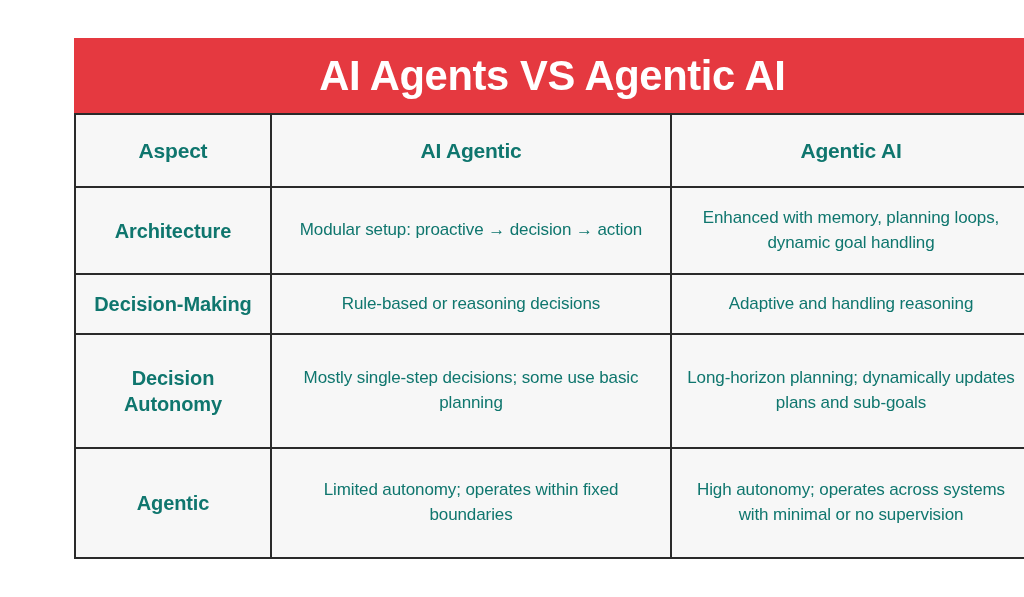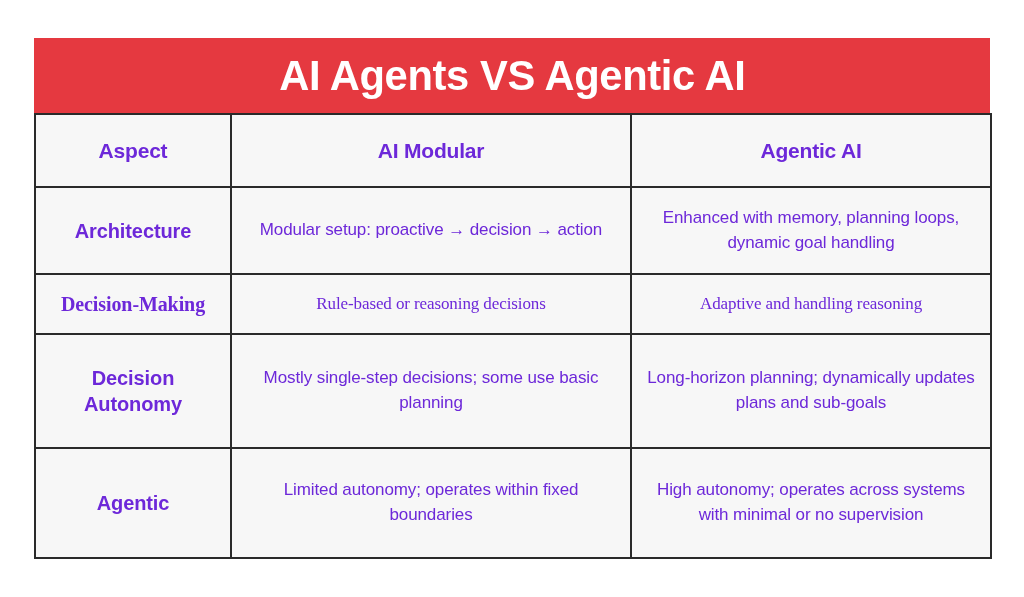--- a/index.html
+++ b/index.html
@@ -13,20 +13,21 @@
     height: 597px;
     font-family: "Liberation Sans", "DejaVu Sans", sans-serif;
     overflow: hidden;
   }
 
   .page {
     position: relative;
     width: 918px;
     height: 597px;
     background: #ffffff;
+    margin-left: 40px;
   }
 
   
   .title-banner {
     position: absolute;
     left: 34px;
     top: 38px;
     width: 956px;
     height: 75px;
     background: #e53940;
@@ -58,21 +59,21 @@
     background: #f7f7f7;
   }
   .cmp-table td,
   .cmp-table th {
     border: 2px solid #2a2a2a;
     background: #f7f7f7;
     text-align: center;
     vertical-align: middle;
     padding: 10px 14px;
     box-sizing: border-box;
-    color: #6d28d9;
+    color: #0f766e;
   }
 
   col.c-aspect  { width: 196px; }
   col.c-agents  { width: 400px; }
   col.c-agentic { width: 360px; }
 
   
   .hdr-cell {
     font-size: 21px;
     font-weight: bold;
@@ -90,21 +91,21 @@
 
   
   .detail-cell {
     font-size: 17px;
     font-weight: normal;
     line-height: 1.45;
     letter-spacing: -0.1px;
   }
 
   .row-arch      td { height: 87px; }
-  .row-decmaking td { height: 60px; font-family: Liberation Serif, serif; }
+  .row-decmaking td { height: 60px; }
   .row-decframe  td { height: 114px; }
   .row-autonomy  td { height: 110px; }
 </style>
 </head>
 <body>
 
 <div class="page">
 
   <div class="title-banner">
     <div class="title-text">AI Agents VS Agentic AI</div>
@@ -112,21 +113,21 @@
 
   <table class="cmp-table">
     <colgroup>
       <col class="c-aspect">
       <col class="c-agents">
       <col class="c-agentic">
     </colgroup>
     <thead>
       <tr>
         <th class="hdr-cell">Aspect</th>
-        <th class="hdr-cell">AI Modular</th>
+        <th class="hdr-cell">AI Agentic</th>
         <th class="hdr-cell">Agentic AI</th>
       </tr>
     </thead>
     <tbody>
       <tr class="row-arch">
         <td class="aspect-cell">Architecture</td>
         <td class="detail-cell">Modular setup: proactive → decision → action</td>
         <td class="detail-cell">Enhanced with memory, planning loops, dynamic goal handling</td>
       </tr>
       <tr class="row-decmaking">

